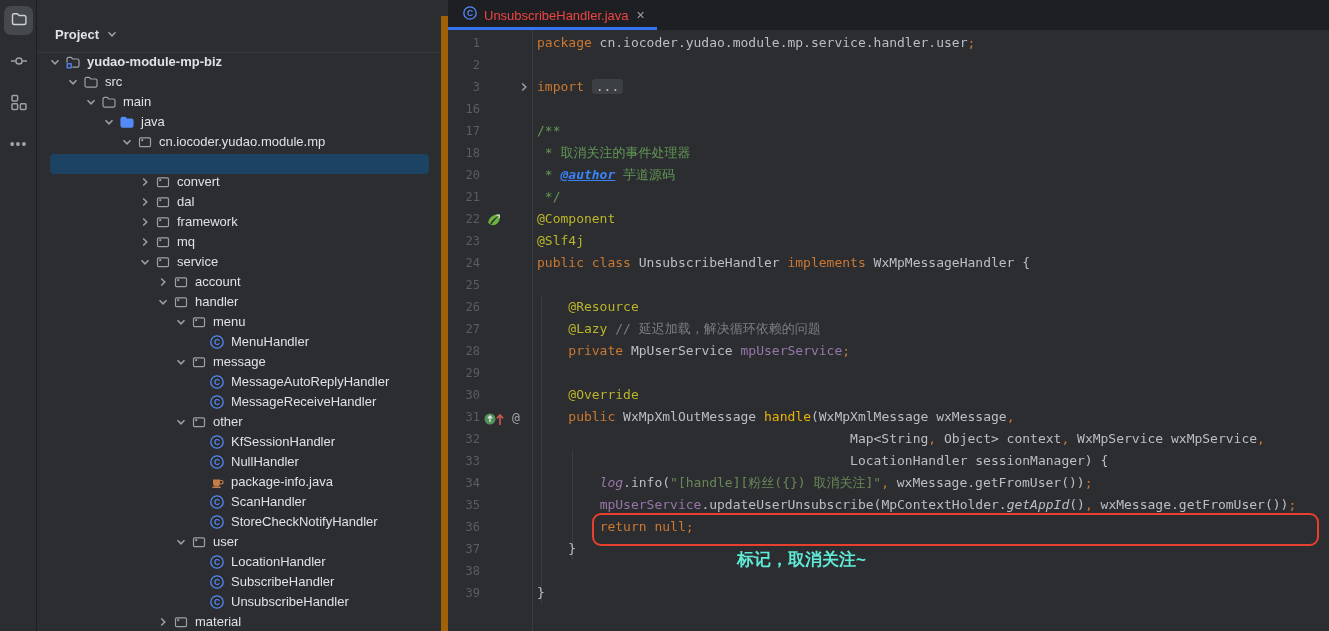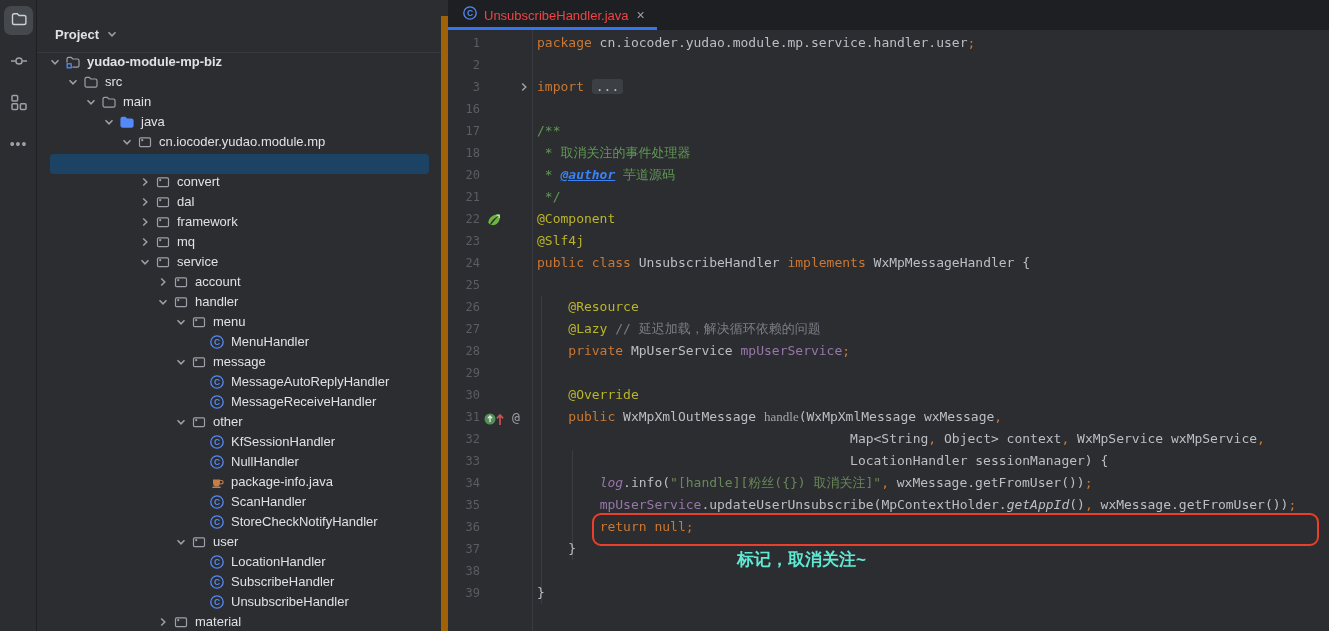--- a/index.html
+++ b/index.html
@@ -54,21 +54,21 @@
   .gz { width:57px; height:22px; flex:none; position:relative; }
   .gz .gi { position:absolute; top:4px; }
   .ct { white-space:pre; }
   .tk-kw   { color:#CC7832; }
   .tk-ann  { color:#BBB529; }
   .tk-str  { color:#6A8759; }
   .tk-cmt  { color:#7A7E85; }
   .tk-doc  { color:#629755; }
   .tk-doctag { color:#3b82f6; font-weight:bold; font-style:italic; text-decoration:underline; }
   .tk-pln  { color:#BCBEC4; }
-  .tk-mdecl{ color:#a3a3a3;font-family:Liberation Serif, serif; }
+  .tk-mdecl{ color:#eab308; }
   .tk-field{ color:#9876AA; }
   .tk-sfield{ color:#9876AA; font-style:italic; }
   .tk-smeth{ color:#BCBEC4; font-style:italic; }
   .tk-fold { background:#3C3F44; color:#BCBEC4; border-radius:3px; padding:0 4px; }
 
   #hl-box { position:absolute; left:144px; top:483px; width:727px; height:33px;
             border:2.5px solid #E8402C; border-radius:9px; z-index:4; pointer-events:none; }
   #hl-text { position:absolute; left:289px; top:518px; color:#5eead4; font-size:17px;
              font-weight:700; z-index:4; }
   .atsign { color:#9DA0A8; font-size:13px; font-family:"DejaVu Sans Mono", monospace; }

